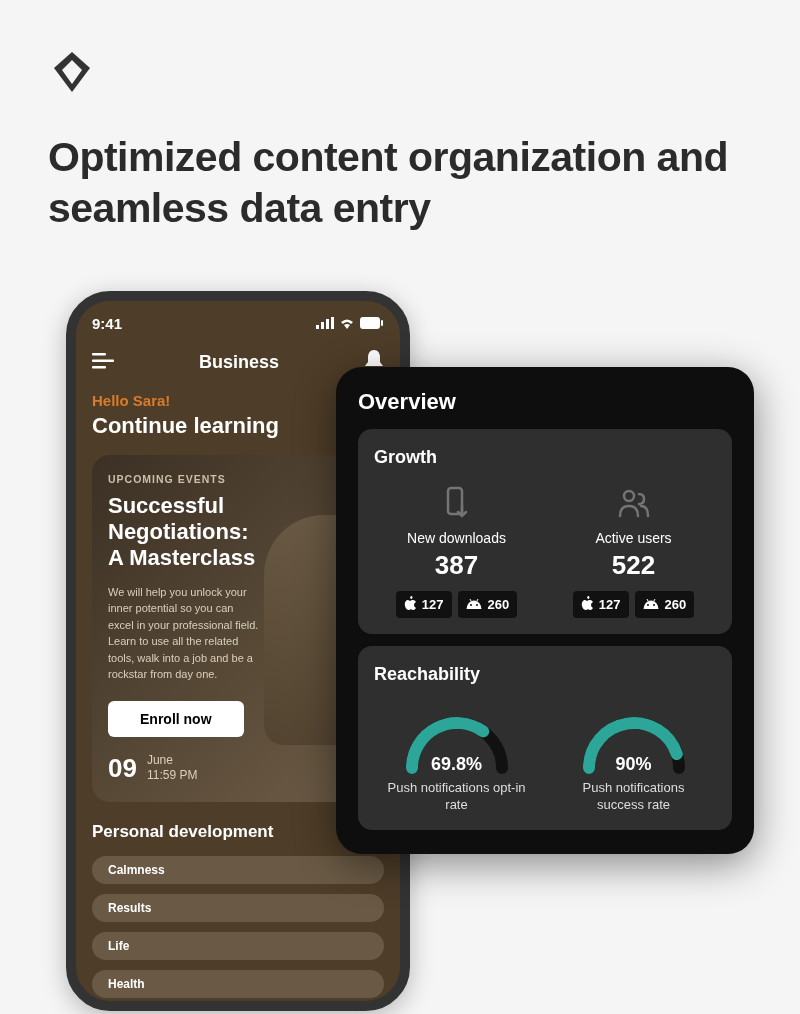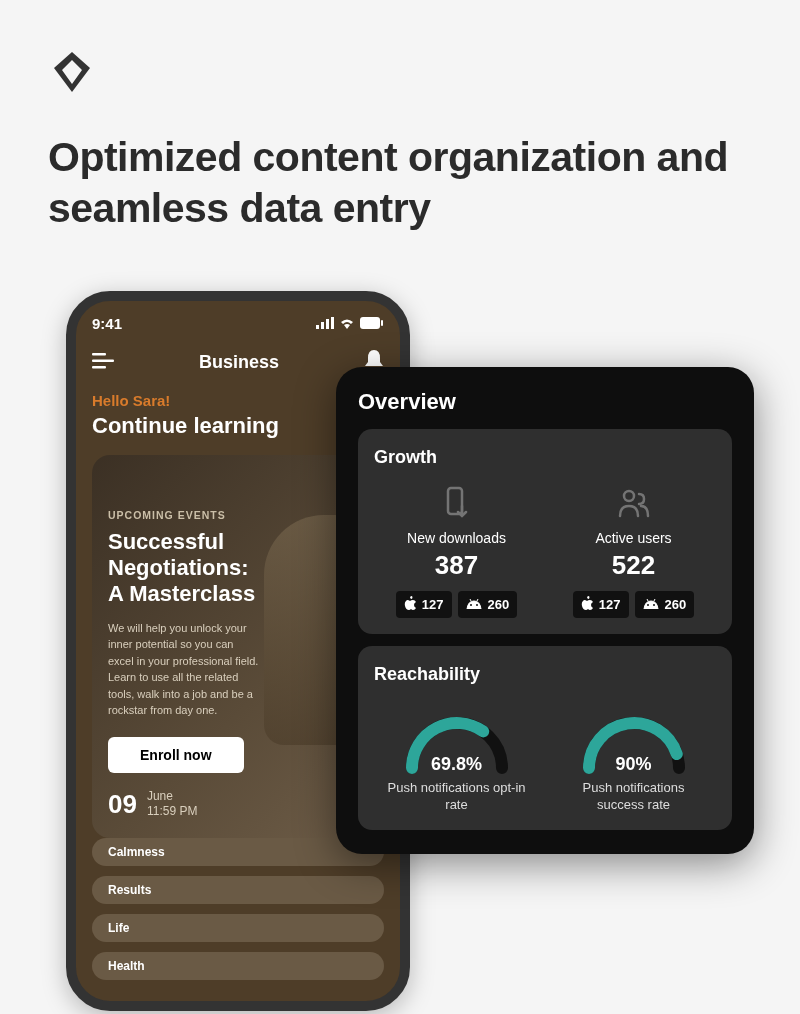--- a/index.html
+++ b/index.html
@@ -12,21 +12,21 @@
     
     .phone { position:absolute; left:18px; top:0; width:344px; height:720px; background:#4e3d28; border-radius:44px; border:10px solid #333; box-shadow:0 6px 24px rgba(0,0,0,.25); padding:14px 16px 0; color:#fff; overflow:hidden; }
     .statusbar { display:flex; justify-content:space-between; align-items:flex-end; font-size:15px; font-weight:600; margin-bottom:18px; }
     .statusbar .right { display:flex; gap:5px; align-items:center; }
     .appbar { display:flex; justify-content:space-between; align-items:center; margin-bottom:16px; }
     .appbar .title { font-weight:700; font-size:18px; }
     .greeting { color:#d97b2b; font-weight:700; font-size:15px; margin-bottom:4px; }
     .subtitle { color:#fff; font-size:22px; font-weight:700; margin-bottom:16px; }
 
     .card { background:linear-gradient(135deg,#3b3024 0%,#5a4b38 60%,#6e5d48 100%); border-radius:18px; padding:18px 16px; color:#fff; position:relative; overflow:hidden; }
-    .card-label { font-size:10.5px; letter-spacing:1px; color:#cbbfa8; font-weight:600; margin-bottom:8px;margin-top:36px; }
+    .card-label { font-size:10.5px; letter-spacing:1px; color:#cbbfa8; font-weight:600; margin-bottom:8px; }
     .card-title { font-size:22px; font-weight:700; line-height:1.2; margin-bottom:12px; width:60%; }
     .card-desc { font-size:11px; line-height:1.5; color:#d9cfbd; width:58%; margin-bottom:18px; }
     .enroll { background:#fff; color:#000; border:none; padding:10px 32px; font-weight:700; font-size:14px; border-radius:6px; margin-bottom:16px; }
     .datebox { display:flex; align-items:center; gap:10px; }
     .datebox .d { font-size:26px; font-weight:700; }
     .datebox .mt { font-size:12px; color:#d9cfbd; line-height:1.3; }
 
     .section-row { display:flex; justify-content:space-between; align-items:center; margin-top:20px; margin-bottom:14px; }
     .section-row .name { font-size:17px; font-weight:700; color:#fff; }
     .section-row .see { font-size:13px; color:#d97b2b; font-weight:600; }
@@ -111,20 +111,24 @@
         <button class="enroll">Enroll now</button>
         <div class="datebox">
           <div class="d">09</div>
           <div class="mt">
             <div>June</div>
             <div>11:59 PM</div>
           </div>
         </div>
       </div>
 
+      <div class="section-row">
+        <span class="name">Personal development</span>
+        <span class="see">See all</span>
+      </div>
       <div class="chips">
         <span class="chip">Calmness</span>
         <span class="chip">Results</span>
         <span class="chip">Life</span>
         <span class="chip">Health</span>
 
       </div>
     </div>
 
     <div class="widget">

